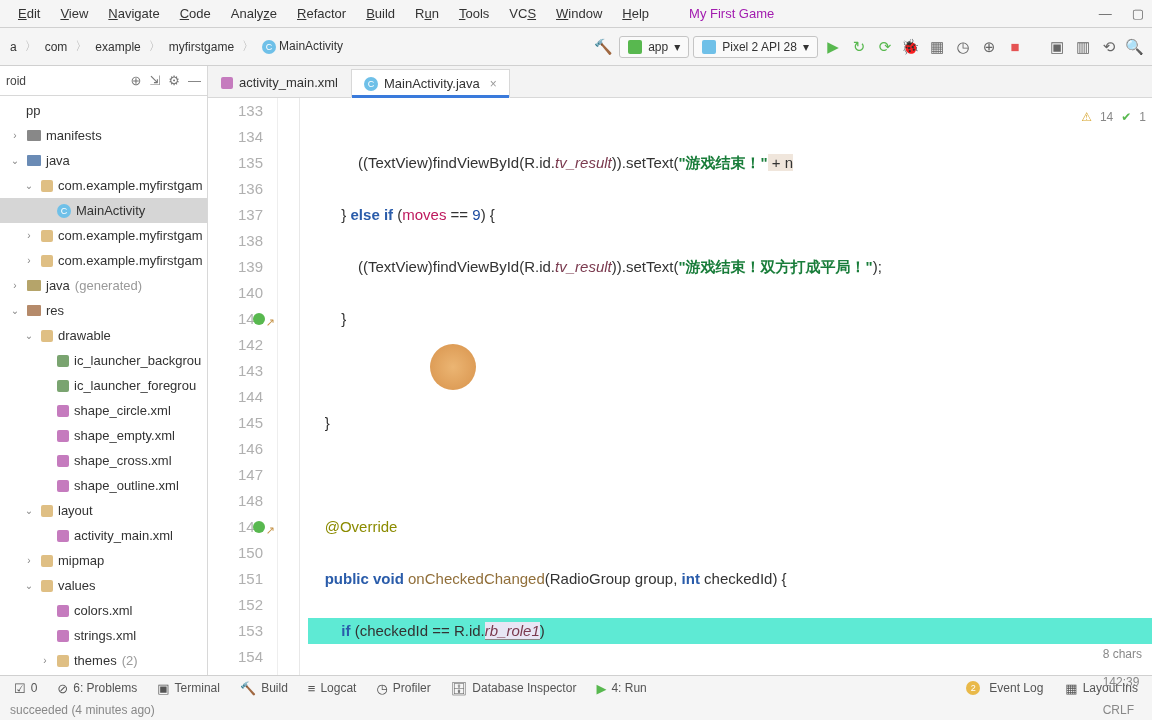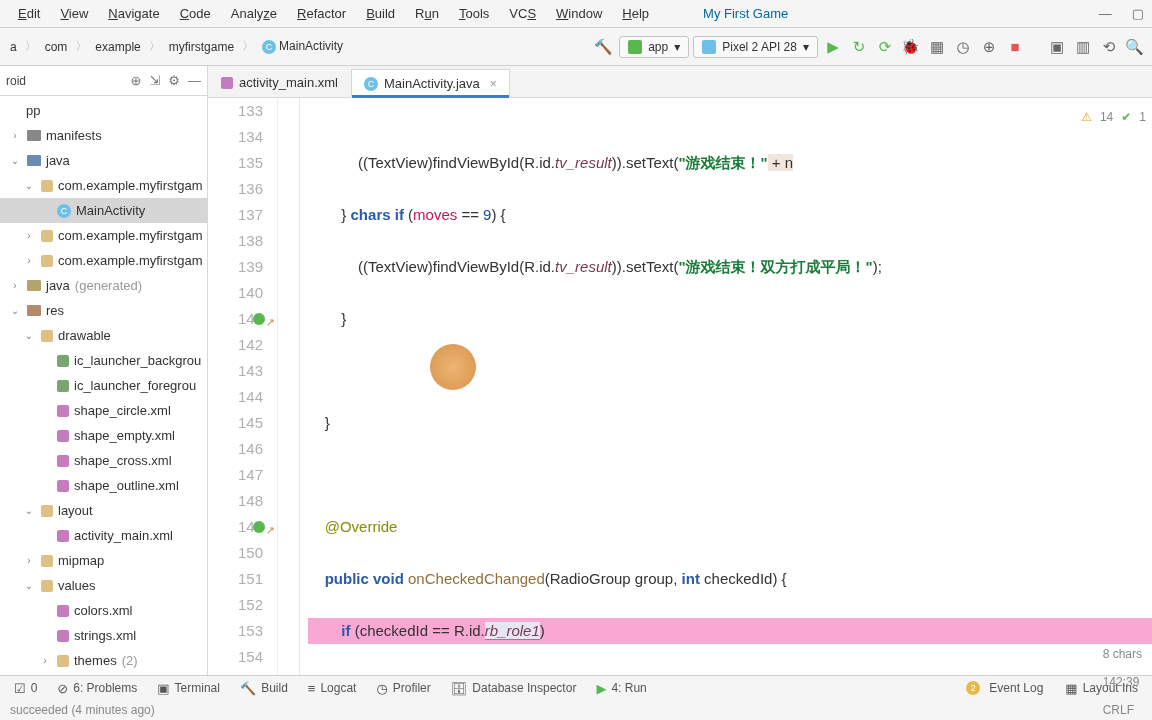--- a/index.html
+++ b/index.html
@@ -1,21 +1,21 @@
 <!DOCTYPE html>
 <html><head>
 <meta charset="utf-8">
 <style>
 * { margin: 0; padding: 0; box-sizing: border-box; font-family: -apple-system, "Segoe UI", sans-serif; }
 body { background: #fff; font-size: 13px; color: #333; overflow: hidden; width: 1152px; height: 720px; }
 
 .menubar { display: flex; align-items: center; height: 28px; padding: 8px 8px; border-bottom: 1px solid #d0d0d0; background: #f5f5f5; }
 .menubar .menu-item { padding: 4px 10px; cursor: pointer; font-size: 13px; }
 .menubar .menu-item u { text-decoration: underline; }
-.menubar .app-title { margin-left: 44px; color: #0369a1; }
+.menubar .app-title { margin-left: 30px; color: #a21caf; }
 .menubar .window-controls { margin-left: auto; display: flex; gap: 20px; color: #666; }
 
 .toolbar { display: flex; align-items: center; height: 38px; border-bottom: 1px solid #d0d0d0; background: #f5f5f5; padding: 0 6px; }
 .breadcrumb { display: flex; align-items: center; gap: 4px; font-size: 12px; }
 .breadcrumb .crumb { padding: 2px 4px; }
 .breadcrumb .chevron { color: #aaa; }
 .breadcrumb .file-circle { display:inline-flex; width:14px; height:14px; background:#6fc0e8; border-radius:50%; color:#fff; font-size:9px; align-items:center; justify-content:center; margin-right:3px;}
 .toolbar .spacer { flex: 1; }
 .toolbar .run-controls { display: flex; align-items: center; gap: 4px; }
 .run-btn { display: flex; align-items: center; border: 1px solid #c5c5c5; background: #fafafa; padding: 3px 8px; border-radius: 3px; gap: 6px; font-size: 12px; }
@@ -54,21 +54,21 @@
 .tab .c-ic { display:inline-flex; width:14px; height:14px; background:#6fc0e8; border-radius:50%; color:#fff; font-size:9px; align-items:center; justify-content:center;}
 
 .code-wrap { display:flex; flex:1; font-family: Consolas, "Courier New", monospace; font-size:15px; line-height:26px; overflow:hidden; }
 .gutter { width:70px; background:#fff; border-right:1px solid #eee; text-align:right; padding-right:14px; color:#b0b0b0; position:relative; }
 .gutter .ln { height:26px; position:relative; }
 .gutter .override-marker { position:absolute; right:-2px; width:12px; height:12px; background:#58b84f; border-radius:50%; top:7px;}
 .gutter .arrow-marker { position:absolute; right:-12px; color:#c59246; top:3px; font-size:11px;}
 .margin-col { width:22px; border-right:1px solid #e8e8e8; }
 .code { flex:1; white-space:pre; padding-left:8px; color:#333; position:relative; }
 .code .line { height:26px; }
-.code .line.hl { background:#f9a8d4; }
+.code .line.hl { background:#5eead4; }
 .kw { color:#2a5caa; font-weight:bold; }
 .str { color:#197d3a; font-weight:bold; }
 .ann { color:#8b8b00; }
 .mth { color:#916f3a; }
 .fld { color:#be185d; }
 .idf { color:#7a394e; font-style:italic; }
 .boxed { background:#e8e6f5; border-bottom:1px solid #888; }
 .boxed2 { background:#f0e6dc; }
 .cursor-mark { position:absolute; left:130px; top:246px; width:46px; height:46px; border-radius:50%; background:radial-gradient(circle,#e8a85a 0%,#d88c3a 70%,rgba(216,140,58,0) 100%); opacity:0.85; pointer-events:none;}
 .warn-badges { position:absolute; right:6px; top:6px; font-size:12px; color:#888; display:flex; gap:8px; align-items:center;}
@@ -314,21 +314,21 @@
         <div class="ln">150</div>
           <div class="ln">151</div>
           <div class="ln">152</div>
           <div class="ln">153</div>
           <div class="ln">154</div>
       </div>
       <div class="margin-col"></div>
       <div class="code">
 <div class="warn-badges"><span class="y">⚠</span><span>14</span> <span class="g">✔</span><span>1</span></div>
 <div class="line">            ((TextView)findViewById(R.id.<span class="idf">tv_result</span>)).setText(<span class="str">"游戏结束！"</span><span class="boxed2"> + n</span></div>
-<div class="line">        } <span class="kw">chars if</span> (<span class="fld">moves</span> == <span style="color:#1a4aa0">9</span>) {</div>
+<div class="line">        } <span class="kw">else if</span> (<span class="fld">moves</span> == <span style="color:#1a4aa0">9</span>) {</div>
 <div class="line">            ((TextView)findViewById(R.id.<span class="idf">tv_result</span>)).setText(<span class="str">"游戏结束！双方打成平局！"</span>);</div>
 <div class="line">        }</div>
 <div class="line"></div>
 <div class="line">    }</div>
 <div class="line"></div>
 <div class="line">    <span class="ann">@Override</span></div>
 <div class="line">    <span class="kw">public void</span> <span class="mth">onCheckedChanged</span>(RadioGroup group, <span class="kw">int</span> checkedId) {</div>
 <div class="line hl">        <span class="kw">if</span> (checkedId == R.id.<span class="idf boxed">rb_role1</span>)</div>
 <div class="line">            <span class="fld">role</span> = <span style="color:#1a4aa0">2</span>;</div>
 

